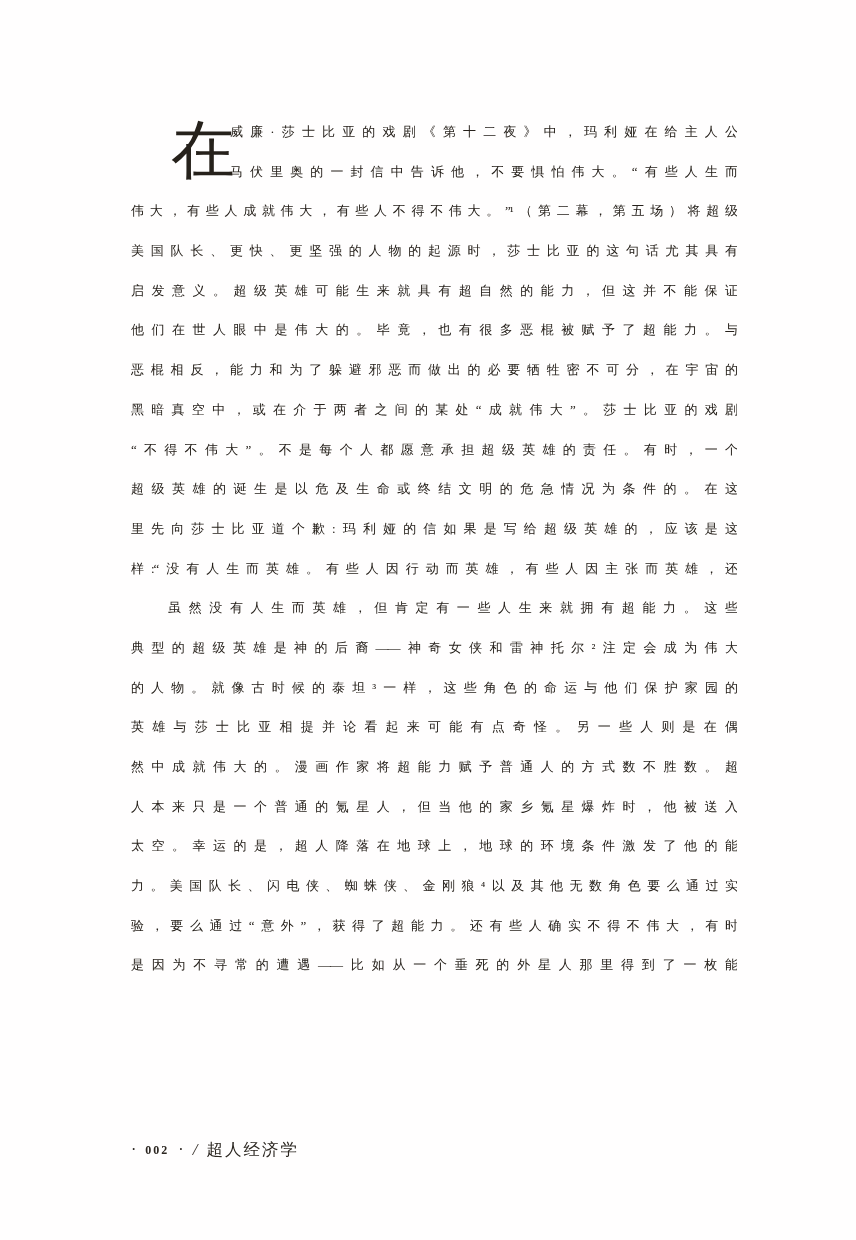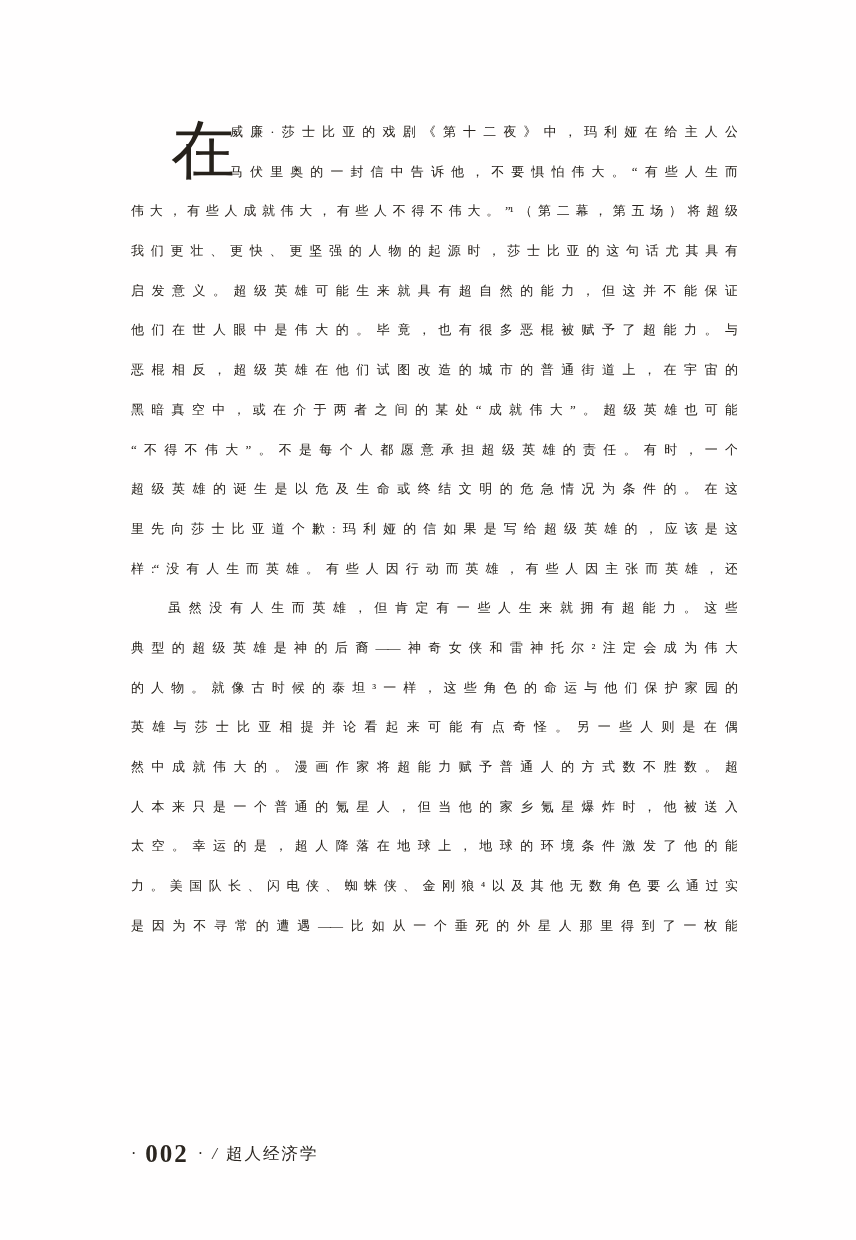--- a/index.html
+++ b/index.html
@@ -61,21 +61,21 @@
     display: flex;
     align-items: center;
     gap: 9px;
     color: #2b2620;
   }
   .footer .dot {
     font-size: 16px;
     line-height: 1;
   }
   .footer .pnum {
-    font-size: 25px;
+    font-size: 12px;
     font-weight: bold;
     letter-spacing: 2px;
     line-height: 1;
   }
   .footer .slash {
     font-style: italic;
     font-size: 17px;
     line-height: 1;
     color: #37312a;
   }
@@ -90,37 +90,38 @@
 </style>
 </head>
 <body>
 
 <div class="page">
   <div class="textblock">
     <span class="dropcap">在</span>
     <div class="ln dc">威廉·莎士比亚的戏剧《第十二夜》中，玛利娅在给主人公</div>
     <div class="ln dc">马伏里奥的一封信中告诉他，不要惧怕伟大。“有些人生而</div>
     <div class="ln">伟大，有些人成就伟大，有些人不得不伟大。”¹（第二幕，第五场）将超级</div>
-    <div class="ln">我们更壮、更快、更坚强的人物的起源时，莎士比亚的这句话尤其具有</div>
+    <div class="ln">美国队长、更快、更坚强的人物的起源时，莎士比亚的这句话尤其具有</div>
     <div class="ln">启发意义。超级英雄可能生来就具有超自然的能力，但这并不能保证</div>
     <div class="ln">他们在世人眼中是伟大的。毕竟，也有很多恶棍被赋予了超能力。与</div>
-    <div class="ln">恶棍相反，超级英雄在他们试图改造的城市的普通街道上，在宇宙的</div>
-    <div class="ln">黑暗真空中，或在介于两者之间的某处“成就伟大”。超级英雄也可能</div>
+    <div class="ln">恶棍相反，能力和为了躲避邪恶而做出的必要牺牲密不可分，在宇宙的</div>
+    <div class="ln">黑暗真空中，或在介于两者之间的某处“成就伟大”。莎士比亚的戏剧</div>
     <div class="ln">“不得不伟大”。不是每个人都愿意承担超级英雄的责任。有时，一个</div>
     <div class="ln">超级英雄的诞生是以危及生命或终结文明的危急情况为条件的。在这</div>
     <div class="ln">里先向莎士比亚道个歉:玛利娅的信如果是写给超级英雄的，应该是这</div>
     <div class="ln">样:“没有人生而英雄。有些人因行动而英雄，有些人因主张而英雄，还</div>
     <div class="ln indent">虽然没有人生而英雄，但肯定有一些人生来就拥有超能力。这些</div>
     <div class="ln">典型的超级英雄是神的后裔——神奇女侠和雷神托尔²注定会成为伟大</div>
     <div class="ln">的人物。就像古时候的泰坦³一样，这些角色的命运与他们保护家园的</div>
     <div class="ln">英雄与莎士比亚相提并论看起来可能有点奇怪。另一些人则是在偶</div>
     <div class="ln">然中成就伟大的。漫画作家将超能力赋予普通人的方式数不胜数。超</div>
     <div class="ln">人本来只是一个普通的氪星人，但当他的家乡氪星爆炸时，他被送入</div>
     <div class="ln">太空。幸运的是，超人降落在地球上，地球的环境条件激发了他的能</div>
     <div class="ln">力。美国队长、闪电侠、蜘蛛侠、金刚狼⁴以及其他无数角色要么通过实</div>
+    <div class="ln">验，要么通过“意外”，获得了超能力。还有些人确实不得不伟大，有时</div>
     <div class="ln">是因为不寻常的遭遇——比如从一个垂死的外星人那里得到了一枚能</div>
   </div>
 
   <div class="footer">
     <span class="dot">·</span>
     <span class="pnum">002</span>
     <span class="dot">·</span>
     <span class="slash">/</span>
     <span class="btitle">超人经济学</span>
   </div>

